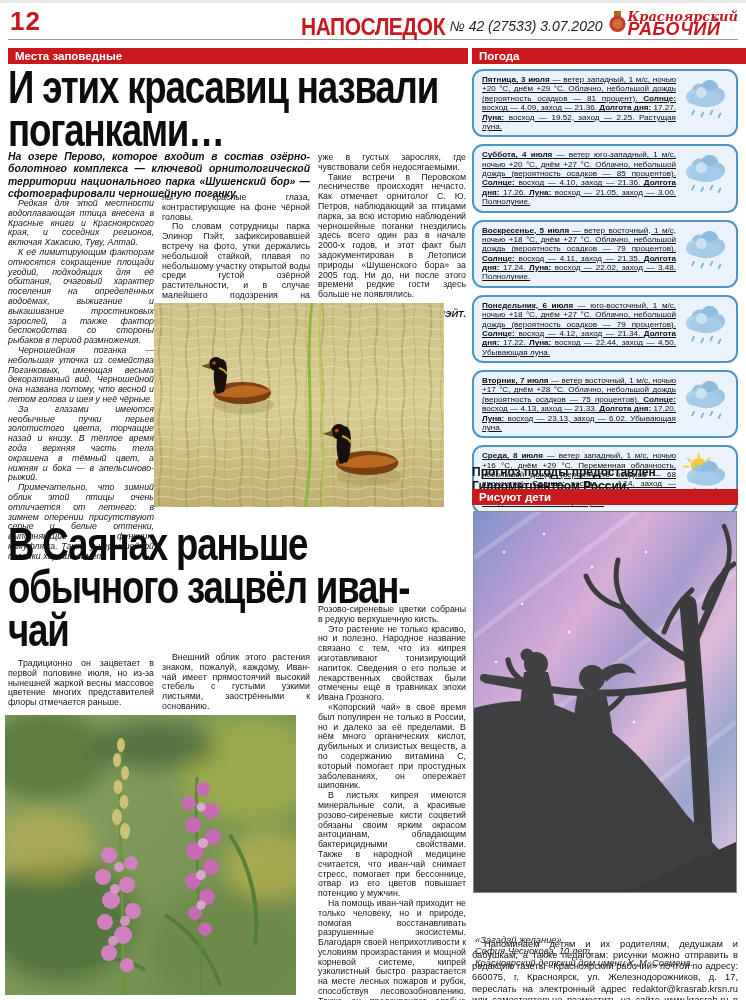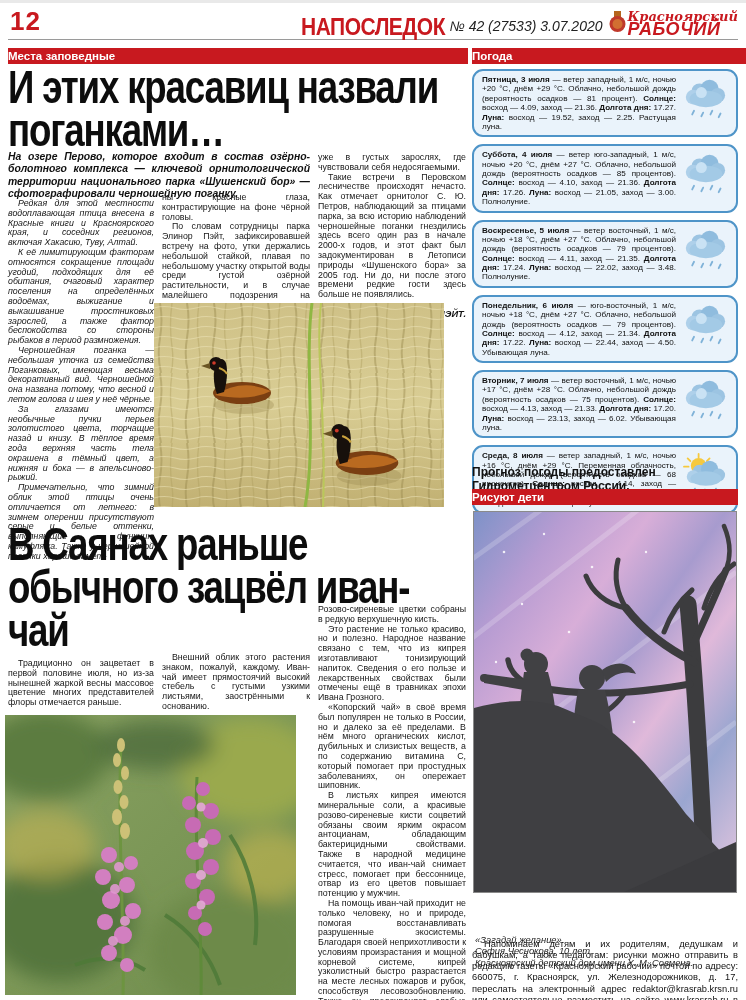--- a/index.html
+++ b/index.html
@@ -18,42 +18,42 @@
             transform:scaleY(1.15); transform-origin:bottom; }
   .issue-wrap { position:absolute; right:0; bottom:2px; display:flex; align-items:flex-end; gap:6px; }
   .issue { font-style:italic; font-size:14px; color:#222; padding-bottom:3px; }
   .logo { display:flex; align-items:flex-end; gap:2px; }
   .logo-text { line-height:.85; text-align:left; color:#c8191f; }
   .logo-l1 { font-family:"DejaVu Serif", serif; font-style:italic; font-weight:bold; font-size:13px; display:block; }
   .logo-l2 { font-style:italic; font-weight:bold; font-size:18px; letter-spacing:.5px; display:block; }
 
   
   .rubric { position:absolute; background:#c8191f; color:#fff; font-weight:bold;
-            font-size:11.5px; line-height:16px; height:16px; }
+            font-size:11.5px; line-height:16px; padding-left:7px; height:16px; }
 
   
   .headline { position:absolute; font-weight:bold; color:#0d0d0d; font-size:47px;
               line-height:.92; letter-spacing:-1.5px; transform:scaleX(.78);
               transform-origin:0 0; width:590px; }
   .lead { position:absolute; font-weight:bold; font-style:italic; font-size:10.4px;
           line-height:1.2; text-align:justify; color:#111; }
   .col { position:absolute; font-size:8.8px; line-height:1.115; text-align:justify; color:#151515; }
   .col p.bp { text-indent:10px; }
   .col p.cont { text-indent:0; }
   .col p.credit { text-indent:0; text-align:right; font-weight:bold; font-style:italic;
                   font-size:9.3px; margin-top:9px; }
 
   .photo { position:absolute; display:block; }
   .photo svg { display:block; }
 
   
   #weather-cards { position:absolute; left:472px; top:66px; width:266px; }
   .wcard { position:relative; border:2px solid #4e94c8; border-radius:11px; background:#eaf3fb;
            padding:4px 7px 4px 8px; font-size:8.1px; line-height:1.16; margin-bottom:7px;
-           text-align:justify; color:#111; min-height:56px; }
+           text-align:justify; color:#111; min-height:56px;text-decoration:underline; }
   .wcard .wb { font-weight:bold; }
   .wicon { float:right; width:48px; height:42px; margin:2px 0 0 5px; shape-margin:4px; }
   .wicon svg { width:48px; height:42px; }
   .wsource { position:absolute; left:472px; top:462px; width:266px; font-weight:bold;
              font-size:12px; color:#111; }
 
   
   #drawing-frame { position:absolute; left:473px; top:508px; width:264px; height:382px;
                    border:1px solid #8a8a8a; }
   .caption { position:absolute; left:475px; top:931px; width:262px; font-style:italic;

